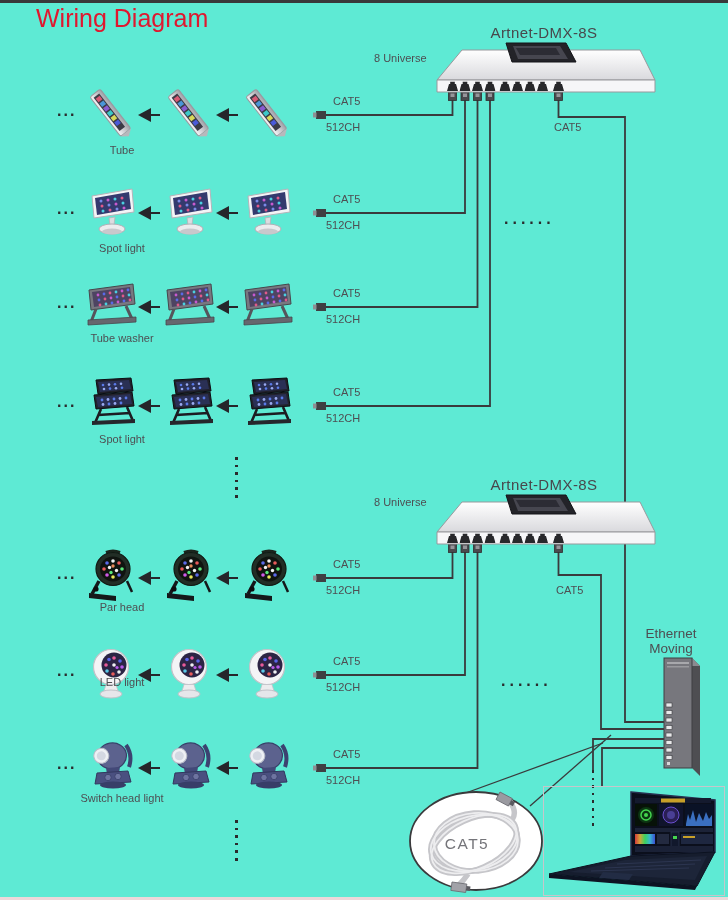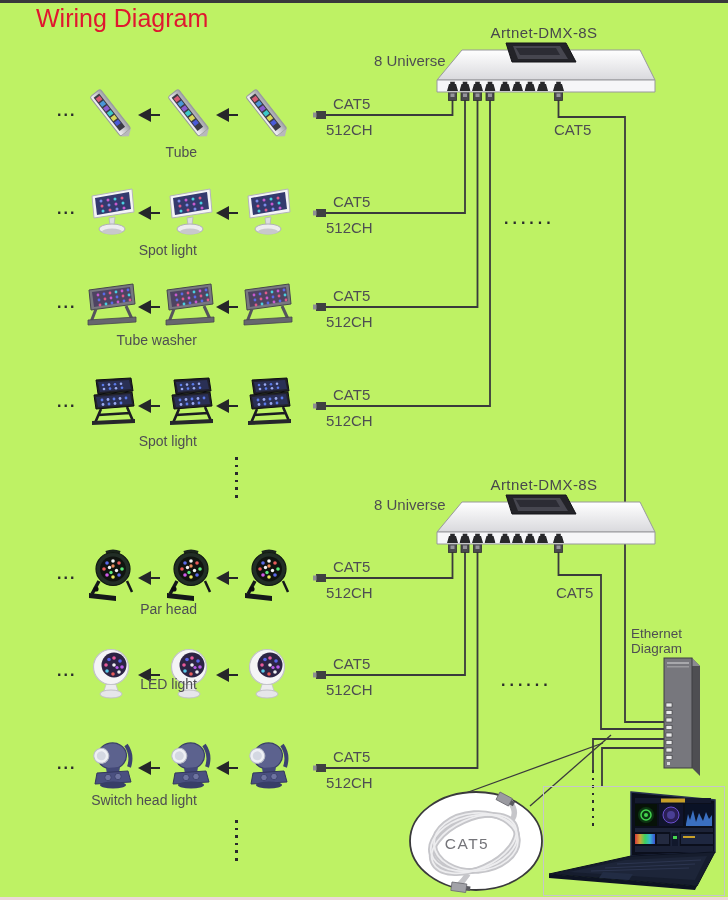--- a/index.html
+++ b/index.html
@@ -1,34 +1,34 @@
 <!DOCTYPE html>
 <html><head>
 <meta charset="utf-8">
 <style>
   html,body{margin:0;padding:0;background:#fff;}
-  .canvas{position:relative;width:728px;height:900px;background:#bef264;overflow:hidden;
+  .canvas{position:relative;width:728px;height:900px;background:#5eead4;overflow:hidden;
           font-family:"Liberation Sans",sans-serif;color:#4e4e52;}
   .topbar{position:absolute;left:0;top:0;width:728px;height:3px;background:#39393b;}
   .bottombar{position:absolute;left:0;top:897px;width:728px;height:3px;background:#ecd8da;}
   .title{position:absolute;left:36px;top:4px;font-size:25px;color:#e0172f;letter-spacing:0;}
-  .lbl{position:absolute;font-size:15px;color:#4e4e52;white-space:nowrap;}
+  .lbl{position:absolute;font-size:11px;color:#4e4e52;white-space:nowrap;}
   .devname{position:absolute;left:454px;width:180px;text-align:center;font-size:15px;color:#48484c;letter-spacing:.4px;}
   .dots3{position:absolute;left:57px;font-size:16px;font-weight:bold;letter-spacing:2px;color:#2a2a2c;line-height:14px;}
   .dots6{position:absolute;font-size:16px;font-weight:bold;letter-spacing:4px;color:#2a2a2c;line-height:14px;}
   .fx{position:absolute;width:52px;height:56px;}
   .arrow{position:absolute;display:flex;align-items:center;height:16px;}
   .arrow .tri{width:0;height:0;border-top:7px solid transparent;border-bottom:7px solid transparent;border-right:13px solid #26262a;}
   .arrow .tail{width:9px;height:2.4px;background:#26262a;}
-  .rowlabel{position:absolute;left:47px;width:150px;text-align:right;font-size:14px;color:#4e4e52;}
+  .rowlabel{position:absolute;left:47px;width:150px;text-align:center;font-size:11px;color:#4e4e52;}
   .vdots{position:absolute;width:2.6px;background:repeating-linear-gradient(180deg,#2a2a2c 0 2.6px,transparent 2.6px 7.6px);}
   .wires{position:absolute;left:0;top:0;}
   .devsvg{position:absolute;width:232px;height:64px;}
   .laptop-frame{position:absolute;left:543px;top:786px;width:180px;height:108px;border:1px solid #c6c6ca;}
-  .swlabel{position:absolute;left:631px;width:80px;font-size:13.5px;color:#4e4e52;}
+  .swlabel{position:absolute;left:631px;width:80px;text-align:center;font-size:13.5px;color:#4e4e52;}
 </style>
 </head>
 <body>
 
 <svg width="0" height="0" style="position:absolute" aria-hidden="true">
 <defs>
   <linearGradient id="gMetal" x1="0" y1="0" x2="1" y2="0">
     <stop offset="0" stop-color="#f6f6f8"></stop>
         <stop offset=".55" stop-color="#c9c9cd"></stop>
         <stop offset="1" stop-color="#9ea0a6"></stop>
@@ -454,21 +454,21 @@
     </div>
   <div class="arrow" style="left:216px;top:760px">
       <i class="tri"></i>
       <i class="tail"></i>
     </div>
   <div class="rowlabel" style="top:792px">Switch head light</div>
   <div class="lbl" style="left:333px;top:748px">CAT5</div>
   <div class="lbl" style="left:326px;top:774px">512CH</div>
 
   <div class="swlabel" style="top:626px">Ethernet</div>
-  <div class="swlabel" style="top:641px">Diagram</div>
+  <div class="swlabel" style="top:641px">Moving</div>
   <svg style="position:absolute;left:655px;top:650px" width="60" height="130" viewBox="0 0 60 130">
     <polygon points="37,8 45,16 45,126 37,118" fill="#4e4e52"></polygon>
     <polygon points="9,8 37,8 45,16 17,16" fill="#8a8a90"></polygon>
     <rect x="9" y="8" width="28" height="110" fill="#77777d" stroke="#3e3e42" stroke-width="1"></rect>
     <rect x="12" y="12" width="22" height="2" fill="#a8a8ac"></rect>
     <rect x="12" y="16" width="22" height="1.5" fill="#9a9a9e"></rect>
     <g fill="#e8e8ea" stroke="#3a3a3e" stroke-width="0.6">
       <rect x="11" y="53" width="6" height="4"></rect>
         <rect x="11" y="60.5" width="6" height="4"></rect>
       <rect x="11" y="68" width="6" height="4"></rect>

